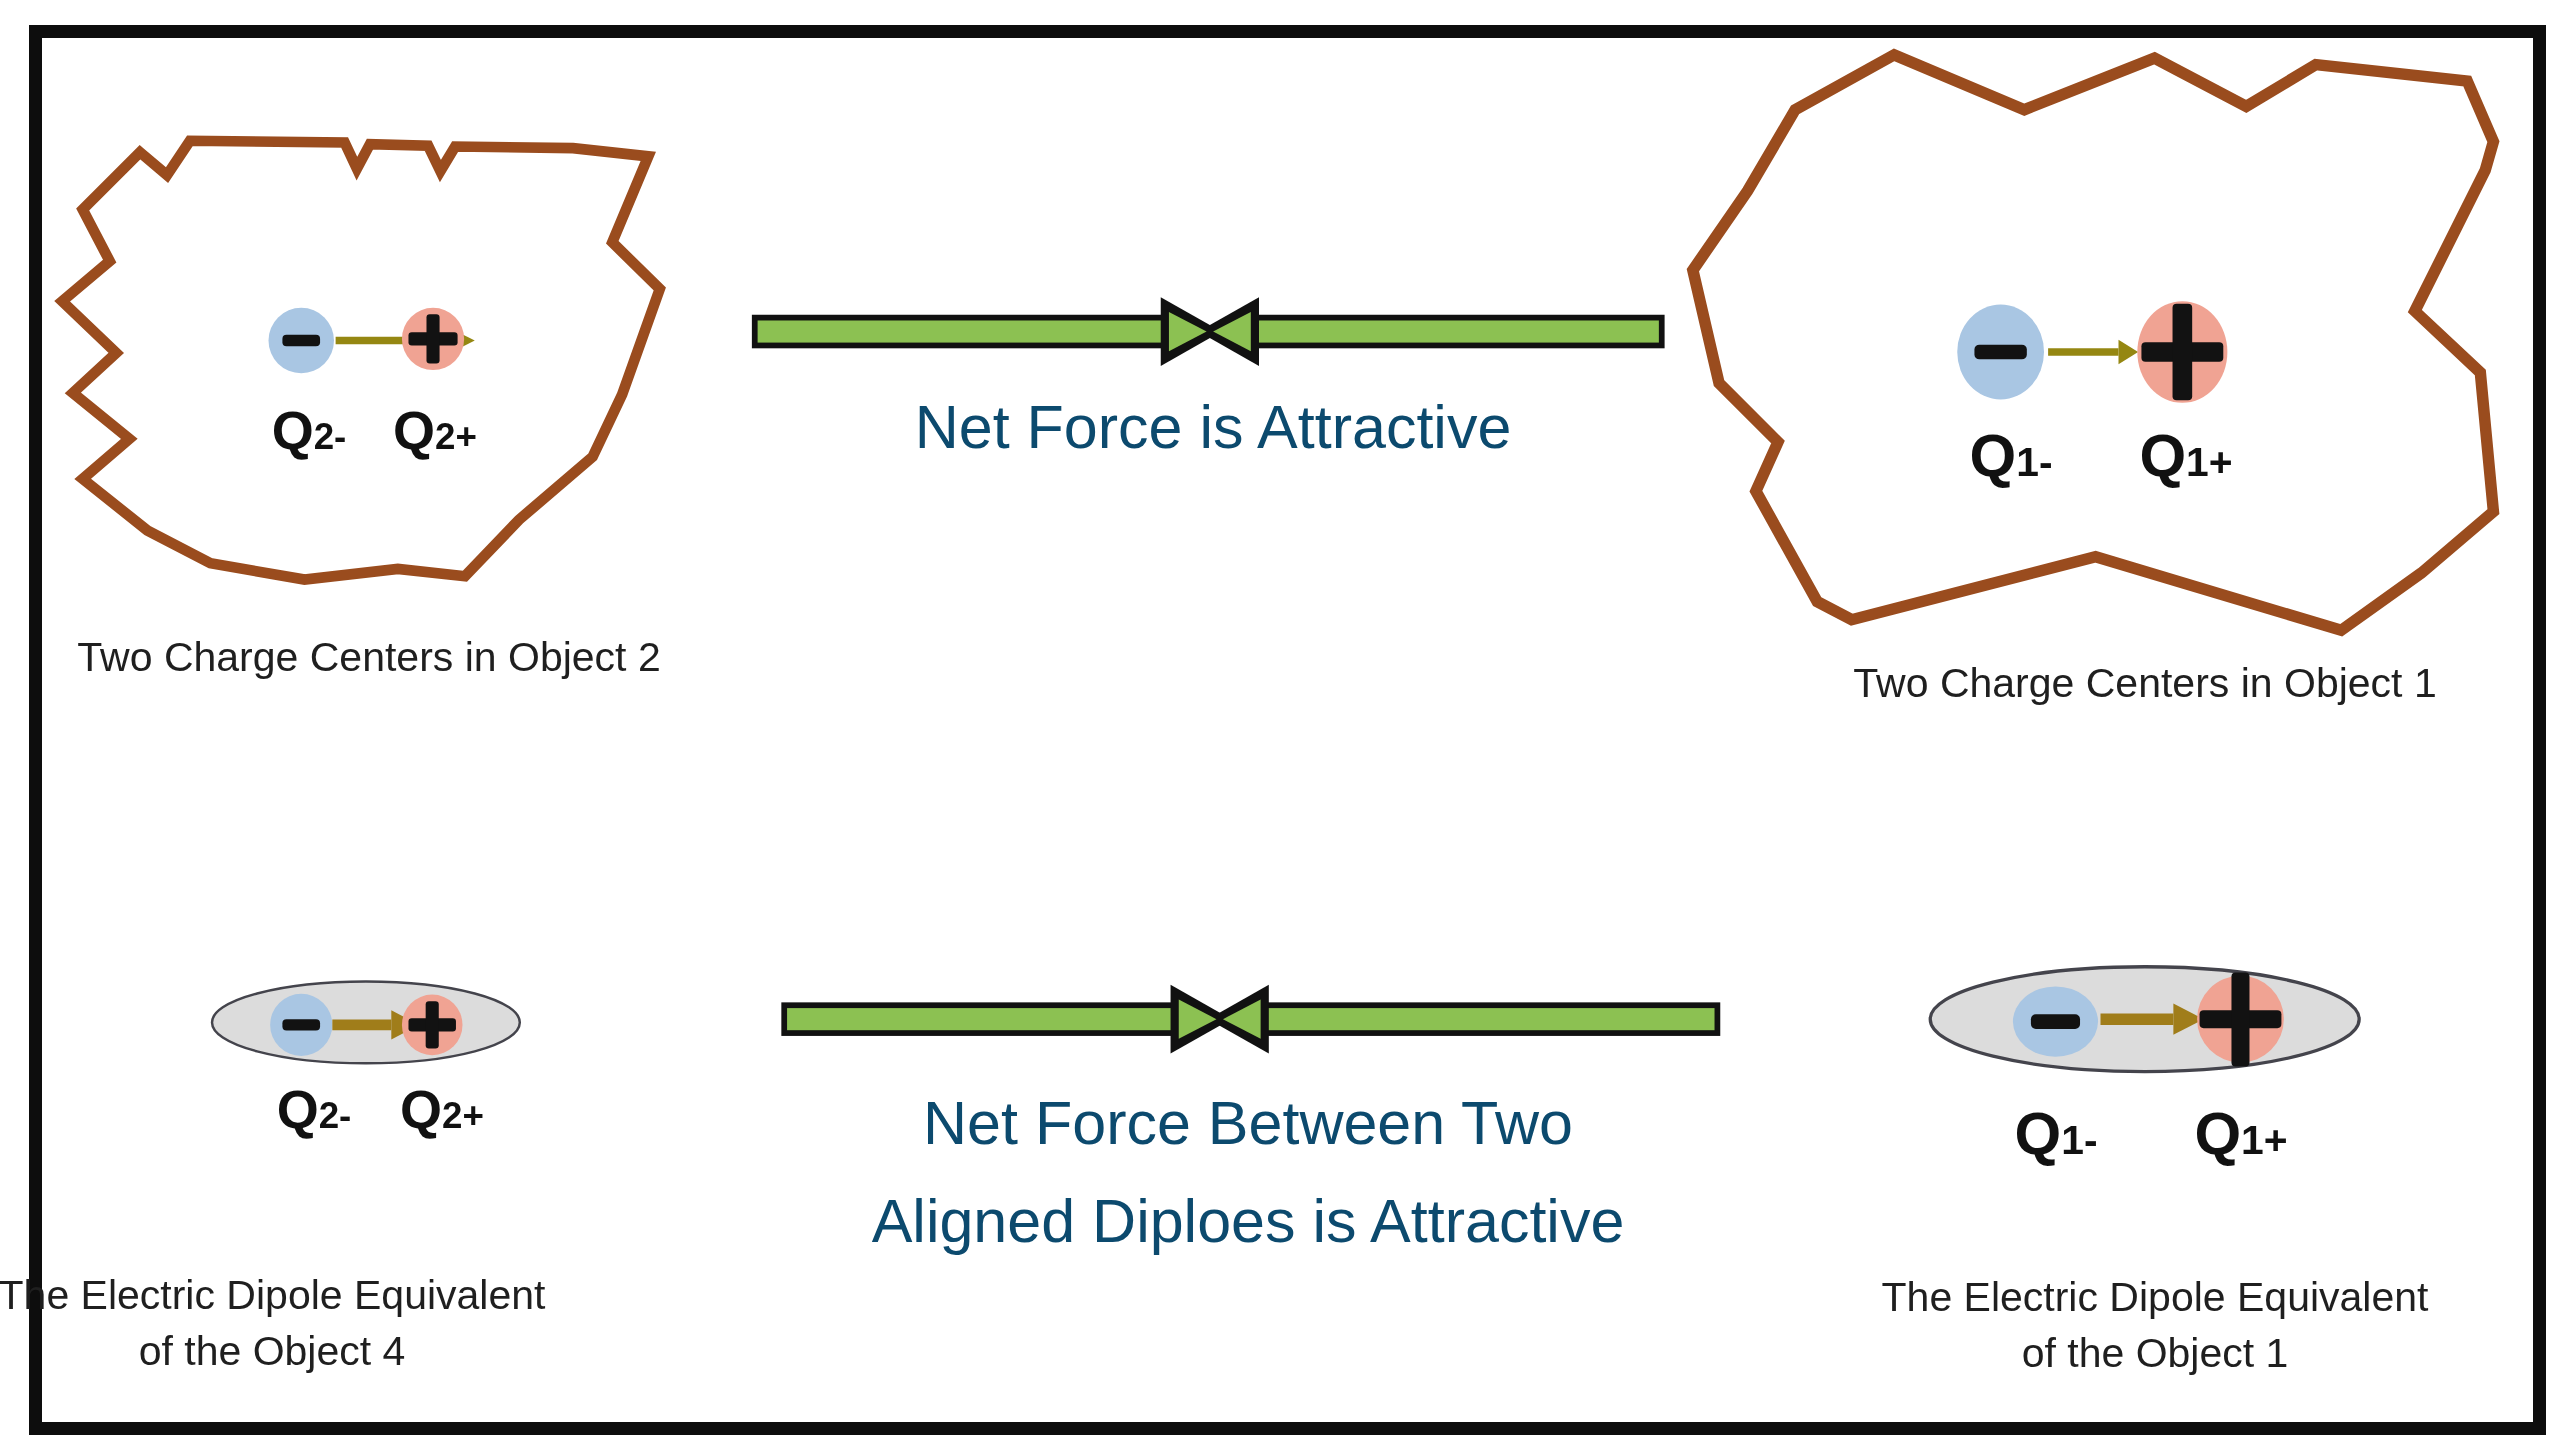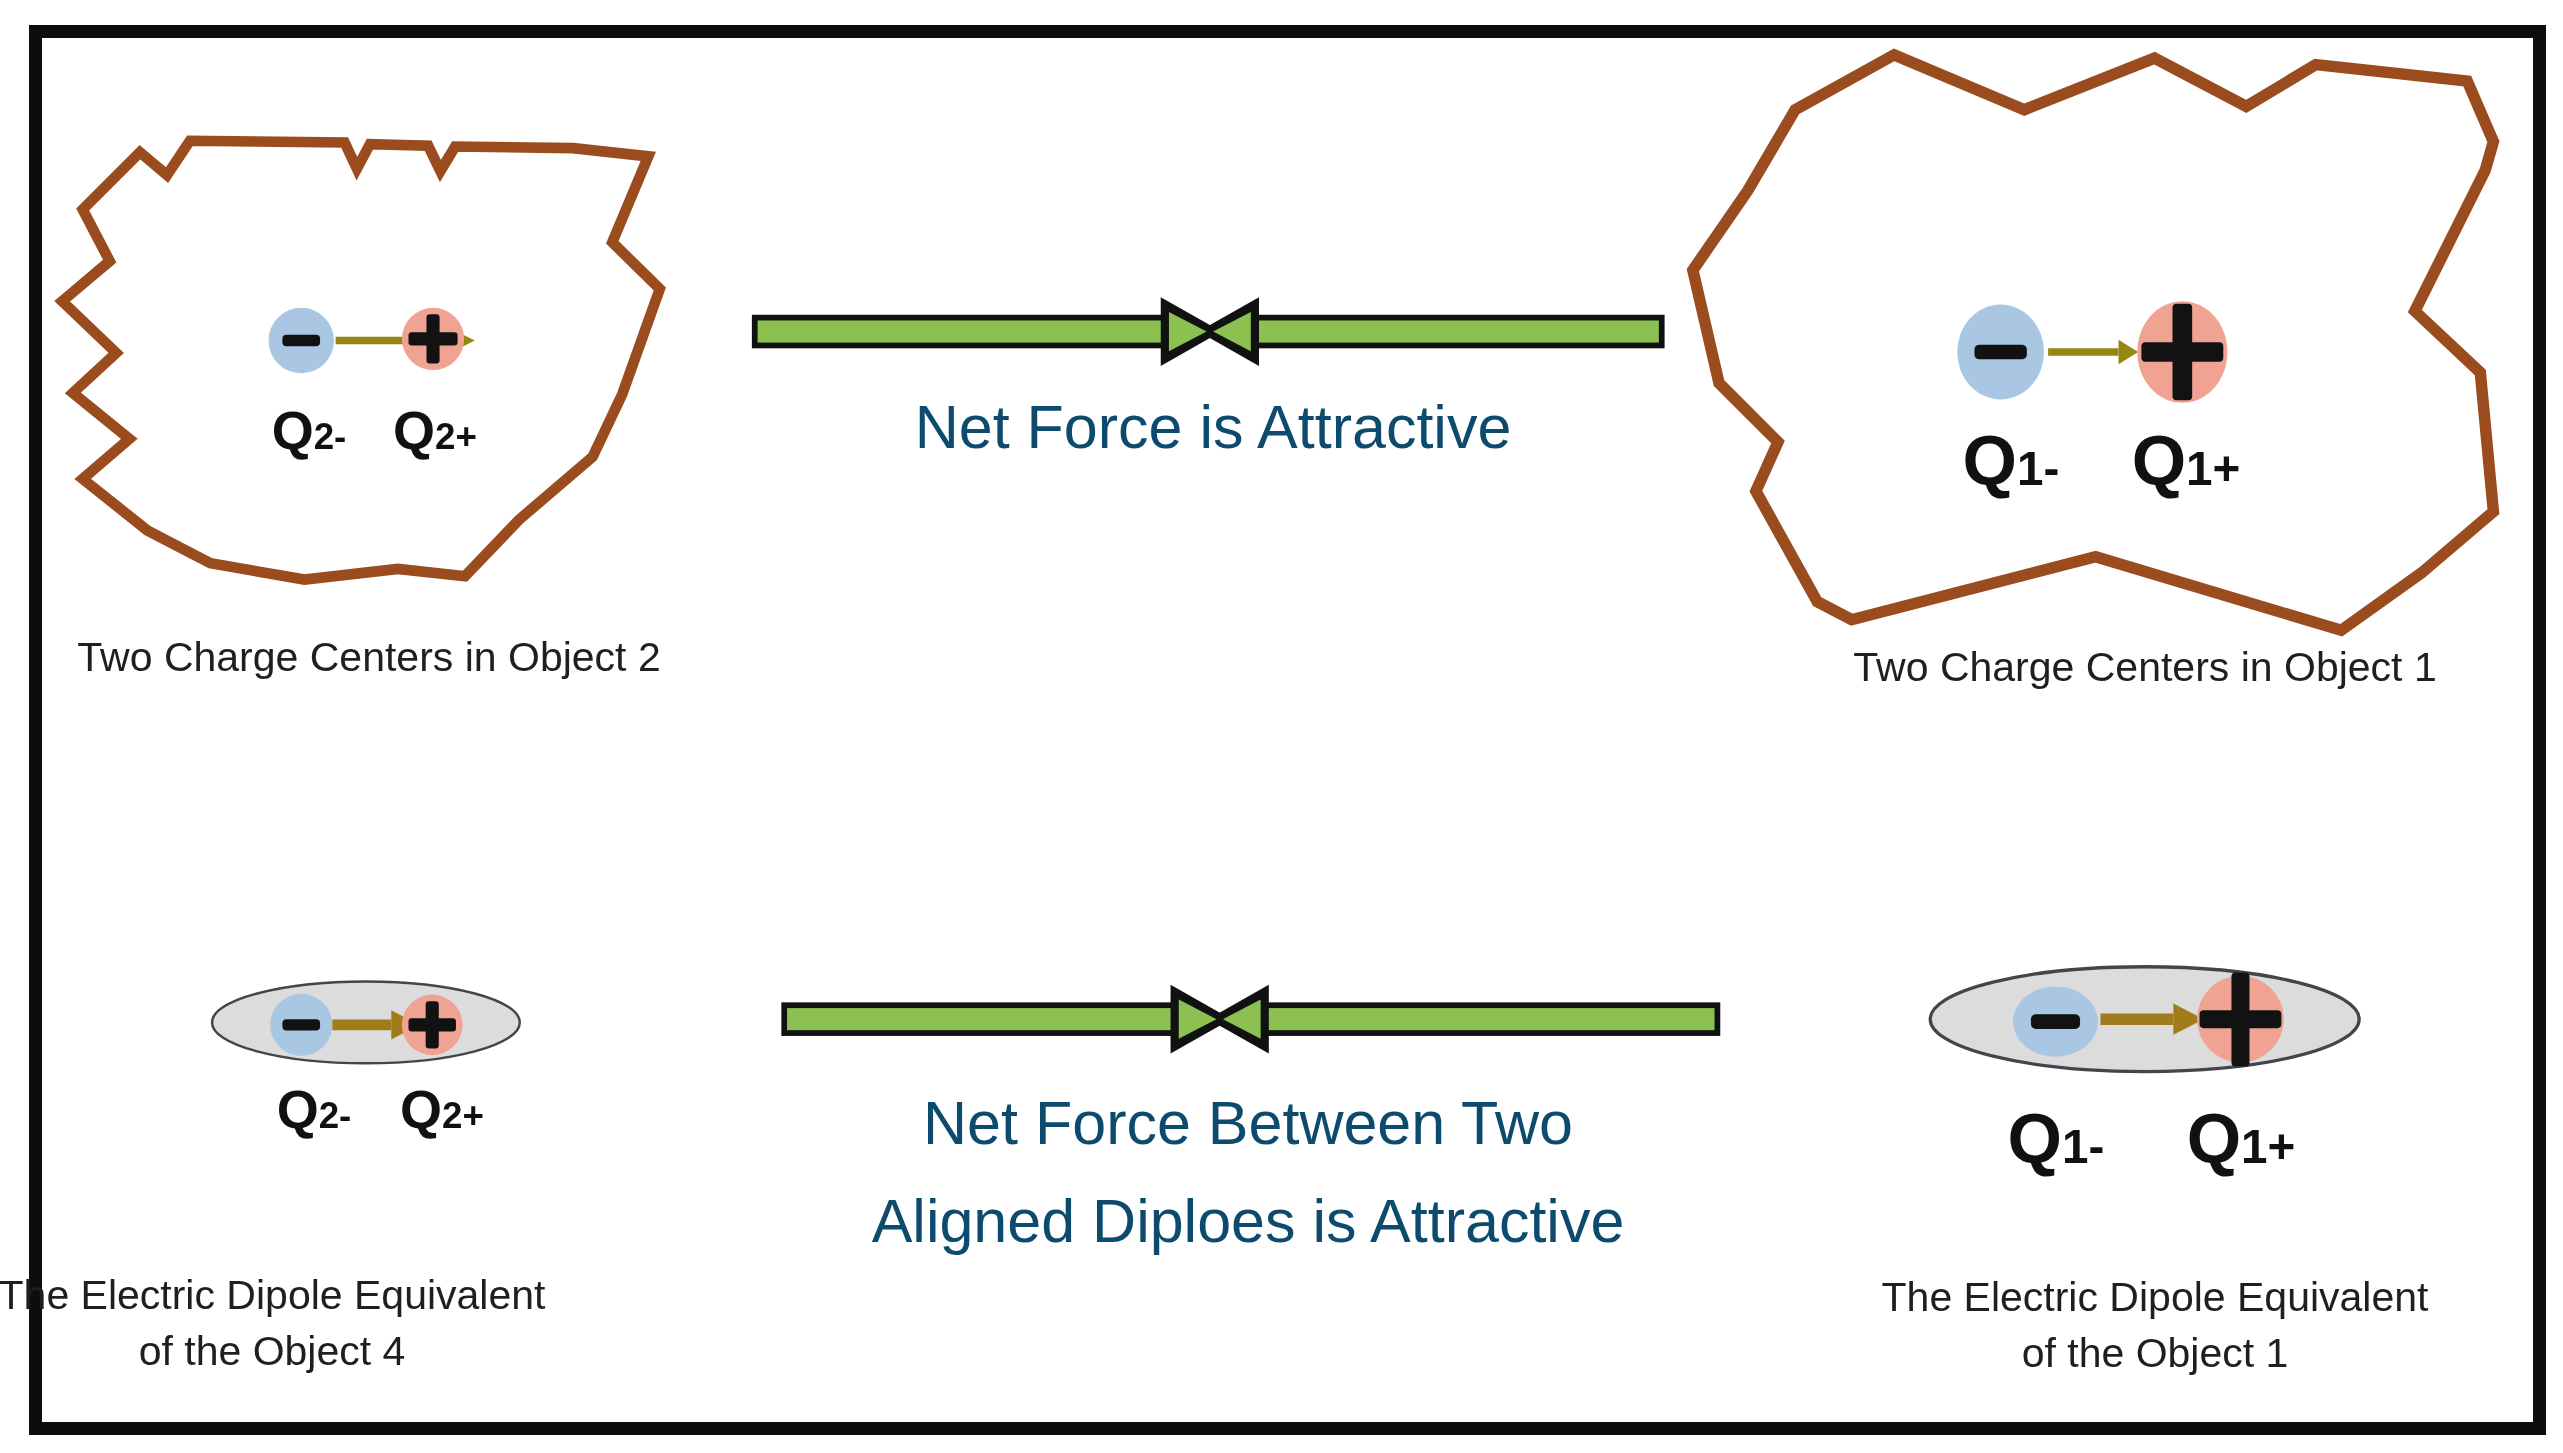--- a/index.html
+++ b/index.html
@@ -10,21 +10,21 @@
   .frame{
     position:absolute;left:29px;top:24.6px;width:2517px;height:1410px;
     border:13px solid #0d0d0d;box-sizing:border-box;
   }
   .layer{position:absolute;left:0;top:0;}
   .txt{position:absolute;transform:translateX(-50%);white-space:nowrap;text-align:center;}
   .caption{font-size:41px;line-height:56px;color:#1f1f1f;}
   .force-label{font-size:61px;line-height:98px;color:#0c4a6e;}
   .qlabel{font-weight:700;line-height:1;color:#111111;}
   .qlabel.small{font-size:54px;}
-  .qlabel.big{font-size:70px;}
+  .qlabel.big{font-size:60px;}
   .qs{font-size:0.68em;}
   .cap-line{display:block;}
 </style>
 </head>
 <body>
 
 <div class="stage">
 
   <div class="frame"></div>
 
@@ -132,21 +132,21 @@
 
   <div class="txt qlabel big" style="left:2056px;top:1104px;">
     <span class="qb">Q</span><span class="qs">1-</span>
   </div>
   <div class="txt qlabel big" style="left:2241px;top:1104px;">
     <span class="qb">Q</span><span class="qs">1+</span>
   </div>
 
   <div class="txt caption" style="left:369px;top:629px;">Two Charge Centers in Object 2</div>
 
-  <div class="txt caption" style="left:2145px;top:639px;">Two Charge Centers in Object 1</div>
+  <div class="txt caption" style="left:2145px;top:655px;">Two Charge Centers in Object 1</div>
 
   <div class="txt caption" style="left:272px;top:1267px;">
     <span class="cap-line">The Electric Dipole Equivalent</span>
     <span class="cap-line">of the Object 4</span>
   </div>
 
   <div class="txt caption" style="left:2155px;top:1269px;">
     <span class="cap-line">The Electric Dipole Equivalent</span>
     <span class="cap-line">of the Object 1</span>
   </div>

